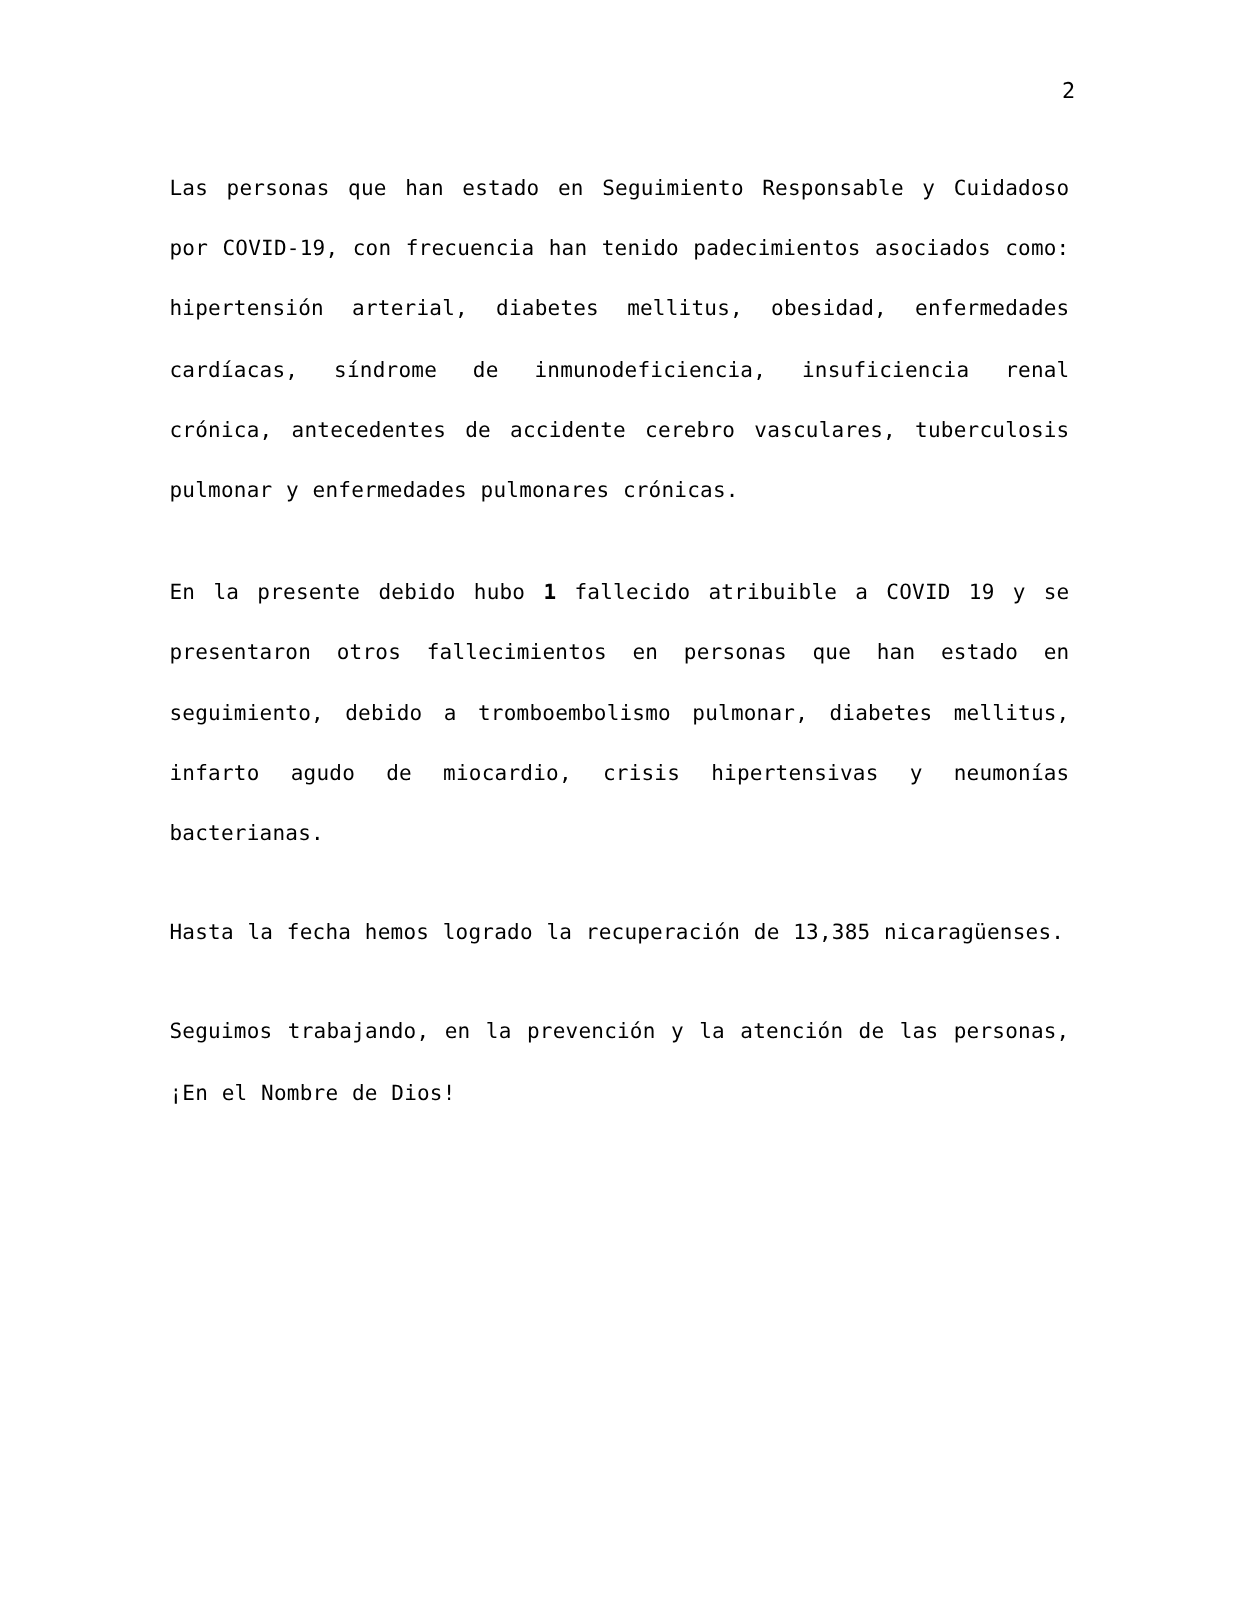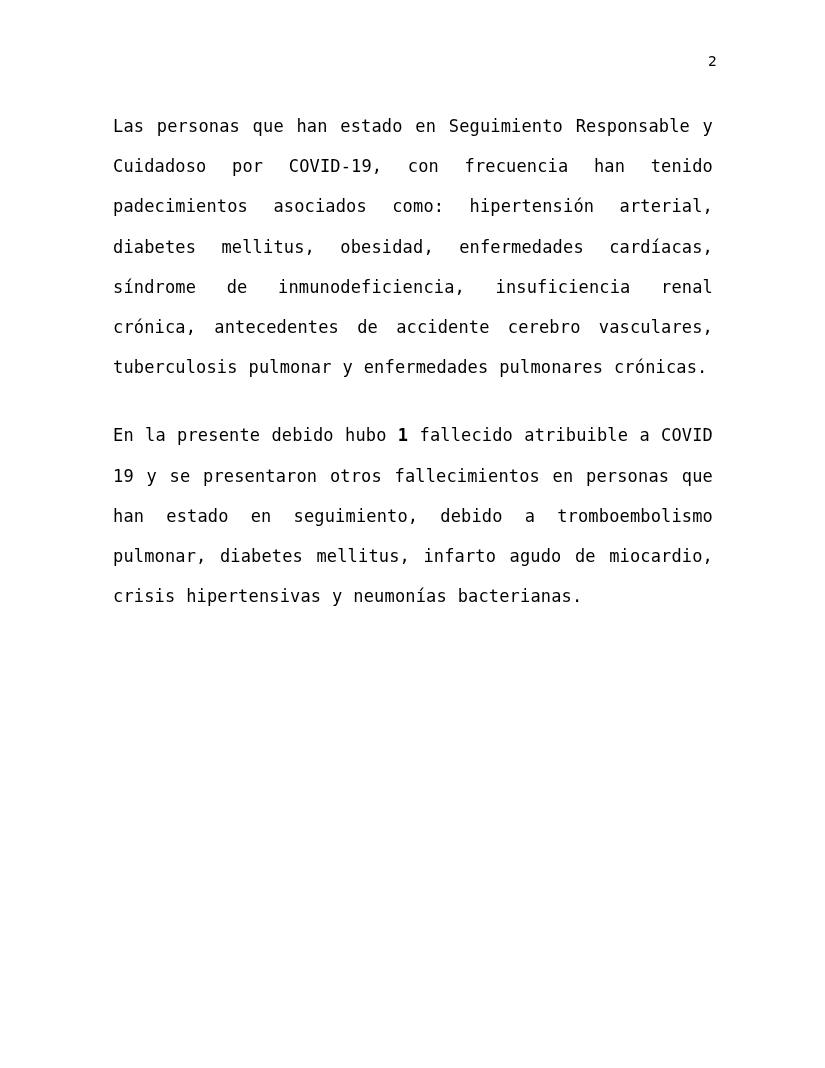--- a/index.html
+++ b/index.html
@@ -28,21 +28,21 @@
     letter-spacing: 0.2px;
   }
   .content {
     position: absolute;
     left: 113px;
     top: 106px;
     width: 600px;
   }
   .para {
     margin: 0 0 18px 0;
-    font-size: 17px;
+    font-size: 14px;
     line-height: 40.2px;
     text-align: justify;
     text-justify: inter-word;
     letter-spacing: 0.15px;
     word-spacing: 0.5px;
   }
   .para:last-child {
     margin-bottom: 0;
   }
   .para.gap-large {
@@ -67,16 +67,22 @@
   <div class="content">
 
     <p class="para gap-large">
       <span>Las personas que han estado en Seguimiento Responsable y Cuidadoso por COVID-19, con frecuencia han tenido padecimientos asociados como: hipertensión arterial, diabetes mellitus, obesidad, enfermedades cardíacas, síndrome de inmunodeficiencia, insuficiencia renal crónica, antecedentes de accidente cerebro vasculares, tuberculosis pulmonar y enfermedades pulmonares crónicas.</span>
     </p>
 
     <p class="para gap-mid">
       <span>En la presente debido hubo </span><b>1</b><span> fallecido atribuible a COVID 19 y se presentaron otros fallecimientos en personas que han estado en seguimiento, debido a tromboembolismo pulmonar, diabetes mellitus, infarto agudo de miocardio, crisis hipertensivas y neumonías bacterianas.</span>
     </p>
 
+    <p class="para gap-mid">
+      <span>Hasta la fecha hemos logrado la recuperación de 13,385 nicaragüenses.</span>
+    </p>
 
+    <p class="para">
+      <span>Seguimos trabajando, en la prevención y la atención de las personas, ¡En el Nombre de Dios!</span>
+    </p>
 
   </div>
 </div>
 
 </body></html>

